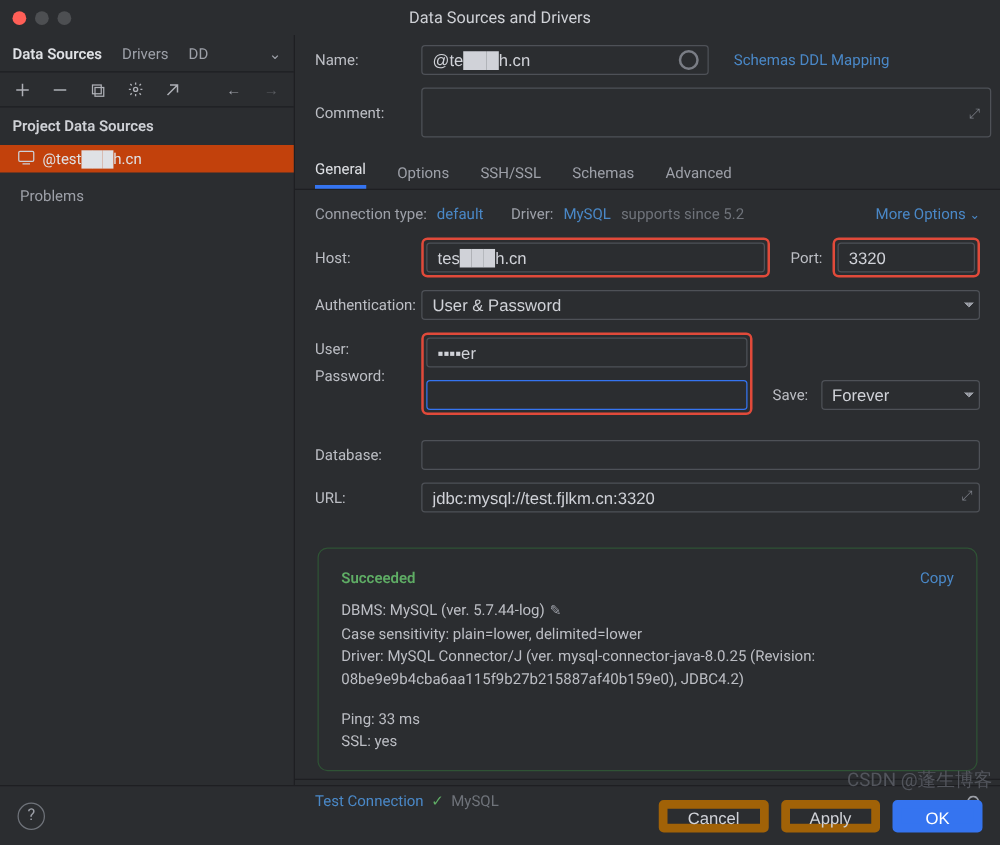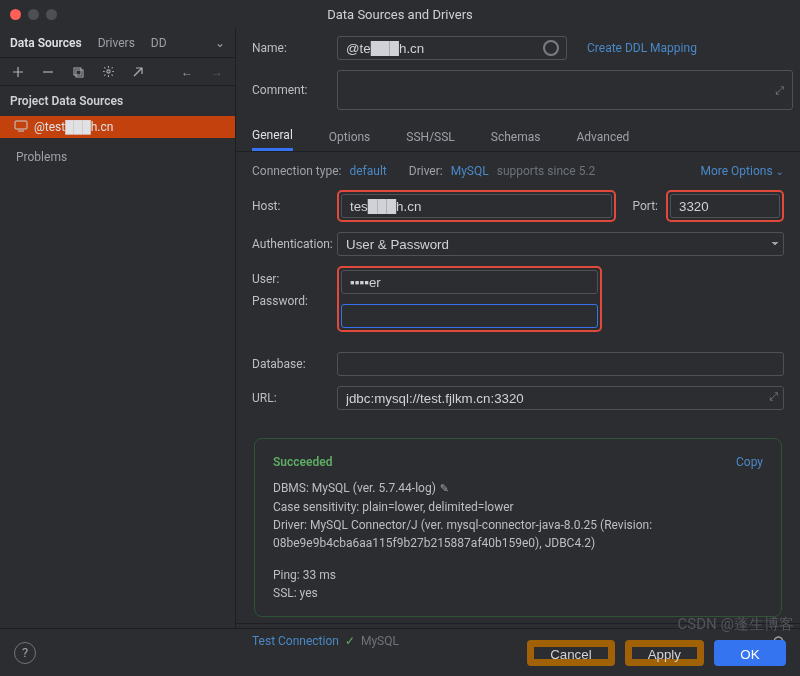--- a/index.html
+++ b/index.html
@@ -71,21 +71,21 @@
     padding: 2px 8px;
     outline:none;
   }
   .input.wide { flex:1; }
   .comment-box { height:40px; flex:1; resize:none; }
   .ring-icon {
     width:16px;height:16px;border:2px solid #7a7d85;border-radius:50%;
     margin-left:-24px; margin-right:10px; pointer-events:none;
   }
   .link { color:#4a88c7; cursor:pointer; }
-  .tabs2 { display:flex; gap: 36px; padding: 0 16px; border-bottom:1px solid #1e1f22; height: 30px; align-items:center; }
+  .tabs2 { display:flex; gap: 25px; padding: 0 16px; border-bottom:1px solid #1e1f22; height: 30px; align-items:flex-end; }
   .tabs2 .tab { padding-bottom:6px; color:#9da0a8; cursor:pointer; }
   .tabs2 .tab.active { color:#dfe1e5; border-bottom: 3px solid #3574f0; }
   .meta-row { display:flex; align-items:center; gap: 8px; padding: 12px 16px 4px; color:#9da0a8; }
   .meta-row .spacer{flex:1;}
   .chev-down { font-size:10px; margin-left:3px; }
   .highlight-box {
     border: 2px solid #e14a3a;
     border-radius: 5px;
     padding: 2px;
   }
@@ -201,21 +201,21 @@
     </div>
     <div class="problems">Problems</div>
   </div>
 
   <div class="right">
     <div class="form-pad">
       <div class="row">
         <span class="lbl">Name:</span>
         <input class="input" style="width: 230px;" value="@te███h.cn">
         <span class="ring-icon"></span>
-        <span class="link" style="margin-left:18px">Create DDL Mapping</span>
+        <span class="link" style="margin-left:18px">Schemas DDL Mapping</span>
       </div>
       <div class="row">
         <span class="lbl">Comment:</span>
         <textarea class="input comment-box" style=""></textarea>
         <span class="expand-icon" style="position:static;margin-left:-18px">⤢</span>
       </div>
     </div>
 
     <div class="tabs2">
       <span class="tab active">General</span>
@@ -253,20 +253,27 @@
           <option>User &amp; Password</option>
         </select>
       </div>
 
       <div class="row" style="align-items:flex-start">
         <span class="lbl" style="padding-top:6px">User:</span>
         <span class="highlight-box" style="width:265px">
           <input class="input" style="width: 100%; margin-bottom: 10px;" value="▪▪▪▪er">
           <input class="input" type="password" style="width: 100%; border-color: rgb(53, 116, 240);" value="">
         </span>
+        <div style="display:flex;flex-direction:column;gap:14px;margin-left:16px;flex:1">
+          <div style="height:24px"></div>
+          <div style="display:flex;align-items:center;gap:10px">
+            <span>Save:</span>
+            <select class="input" style="flex:1"><option>Forever</option></select>
+          </div>
+        </div>
       </div>
       <div class="row" style="margin-top:-48px">
         <span class="lbl">Password:</span>
       </div>
 
       <div class="row" style="margin-top:44px">
         <span class="lbl">Database:</span>
         <input class="input wide" value="" style="">
       </div>
 

